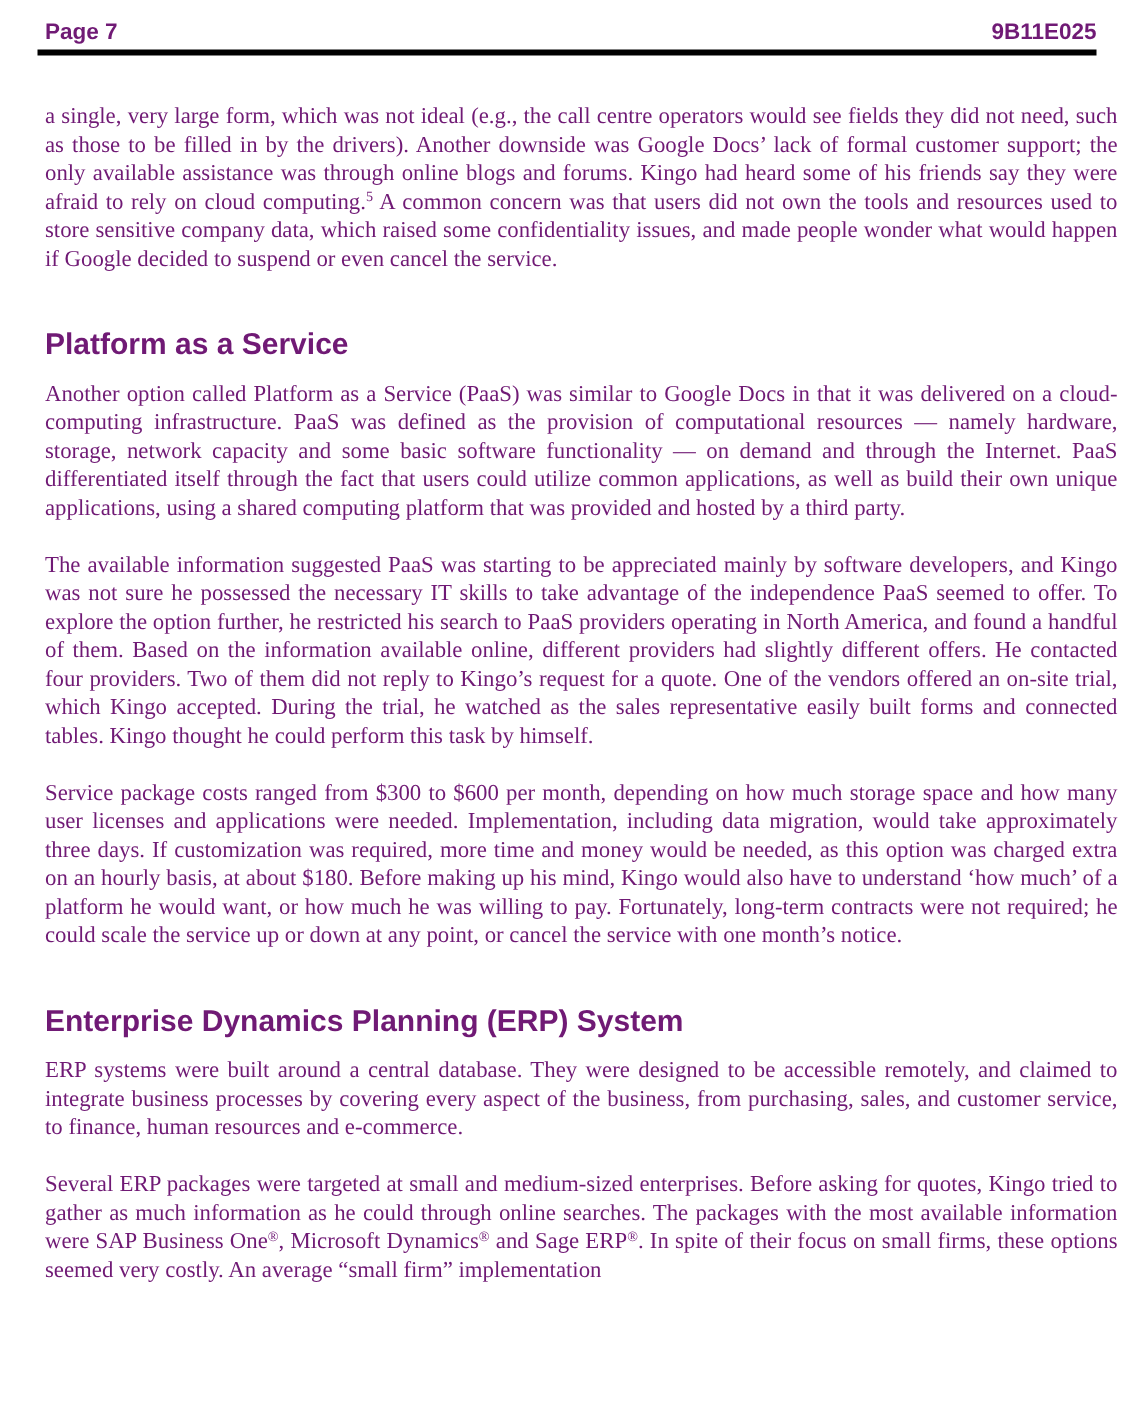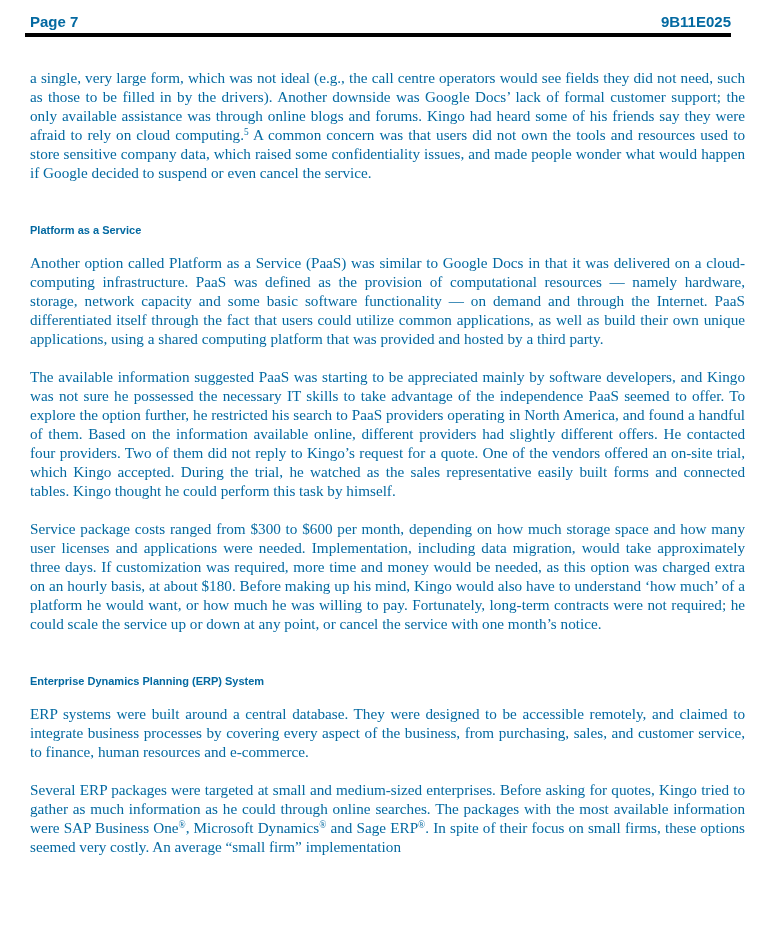--- a/index.html
+++ b/index.html
@@ -5,21 +5,21 @@
   html, body {
     margin: 0;
     padding: 0;
     background: #ffffff;
   }
   .page {
     position: relative;
     width: 759px;
     height: 944px;
     background: #ffffff;
-    color: #0369a1;
+    color: #701a75;
     overflow: hidden;
     border-radius: 29px;
   }
   .header-row {
     display: flex;
     justify-content: space-between;
     align-items: baseline;
     padding: 13px 28px 0 30px;
     font-family: "Liberation Sans", sans-serif;
     font-weight: bold;
@@ -39,21 +39,21 @@
   }
   .content p {
     margin: 0 0 19px 0;
     text-align: justify;
   }
   .content p.first {
     margin-top: 31px;
   }
   .content h2 {
     font-family: "Liberation Sans", sans-serif;
-    font-size: 11px;
+    font-size: 20px;
     line-height: 19px;
     font-weight: bold;
     margin: 39px 0 13px 0;
     text-align: left;
   }
   sup {
     font-size: 0.62em;
     line-height: 0;
     vertical-align: baseline;
     position: relative;

